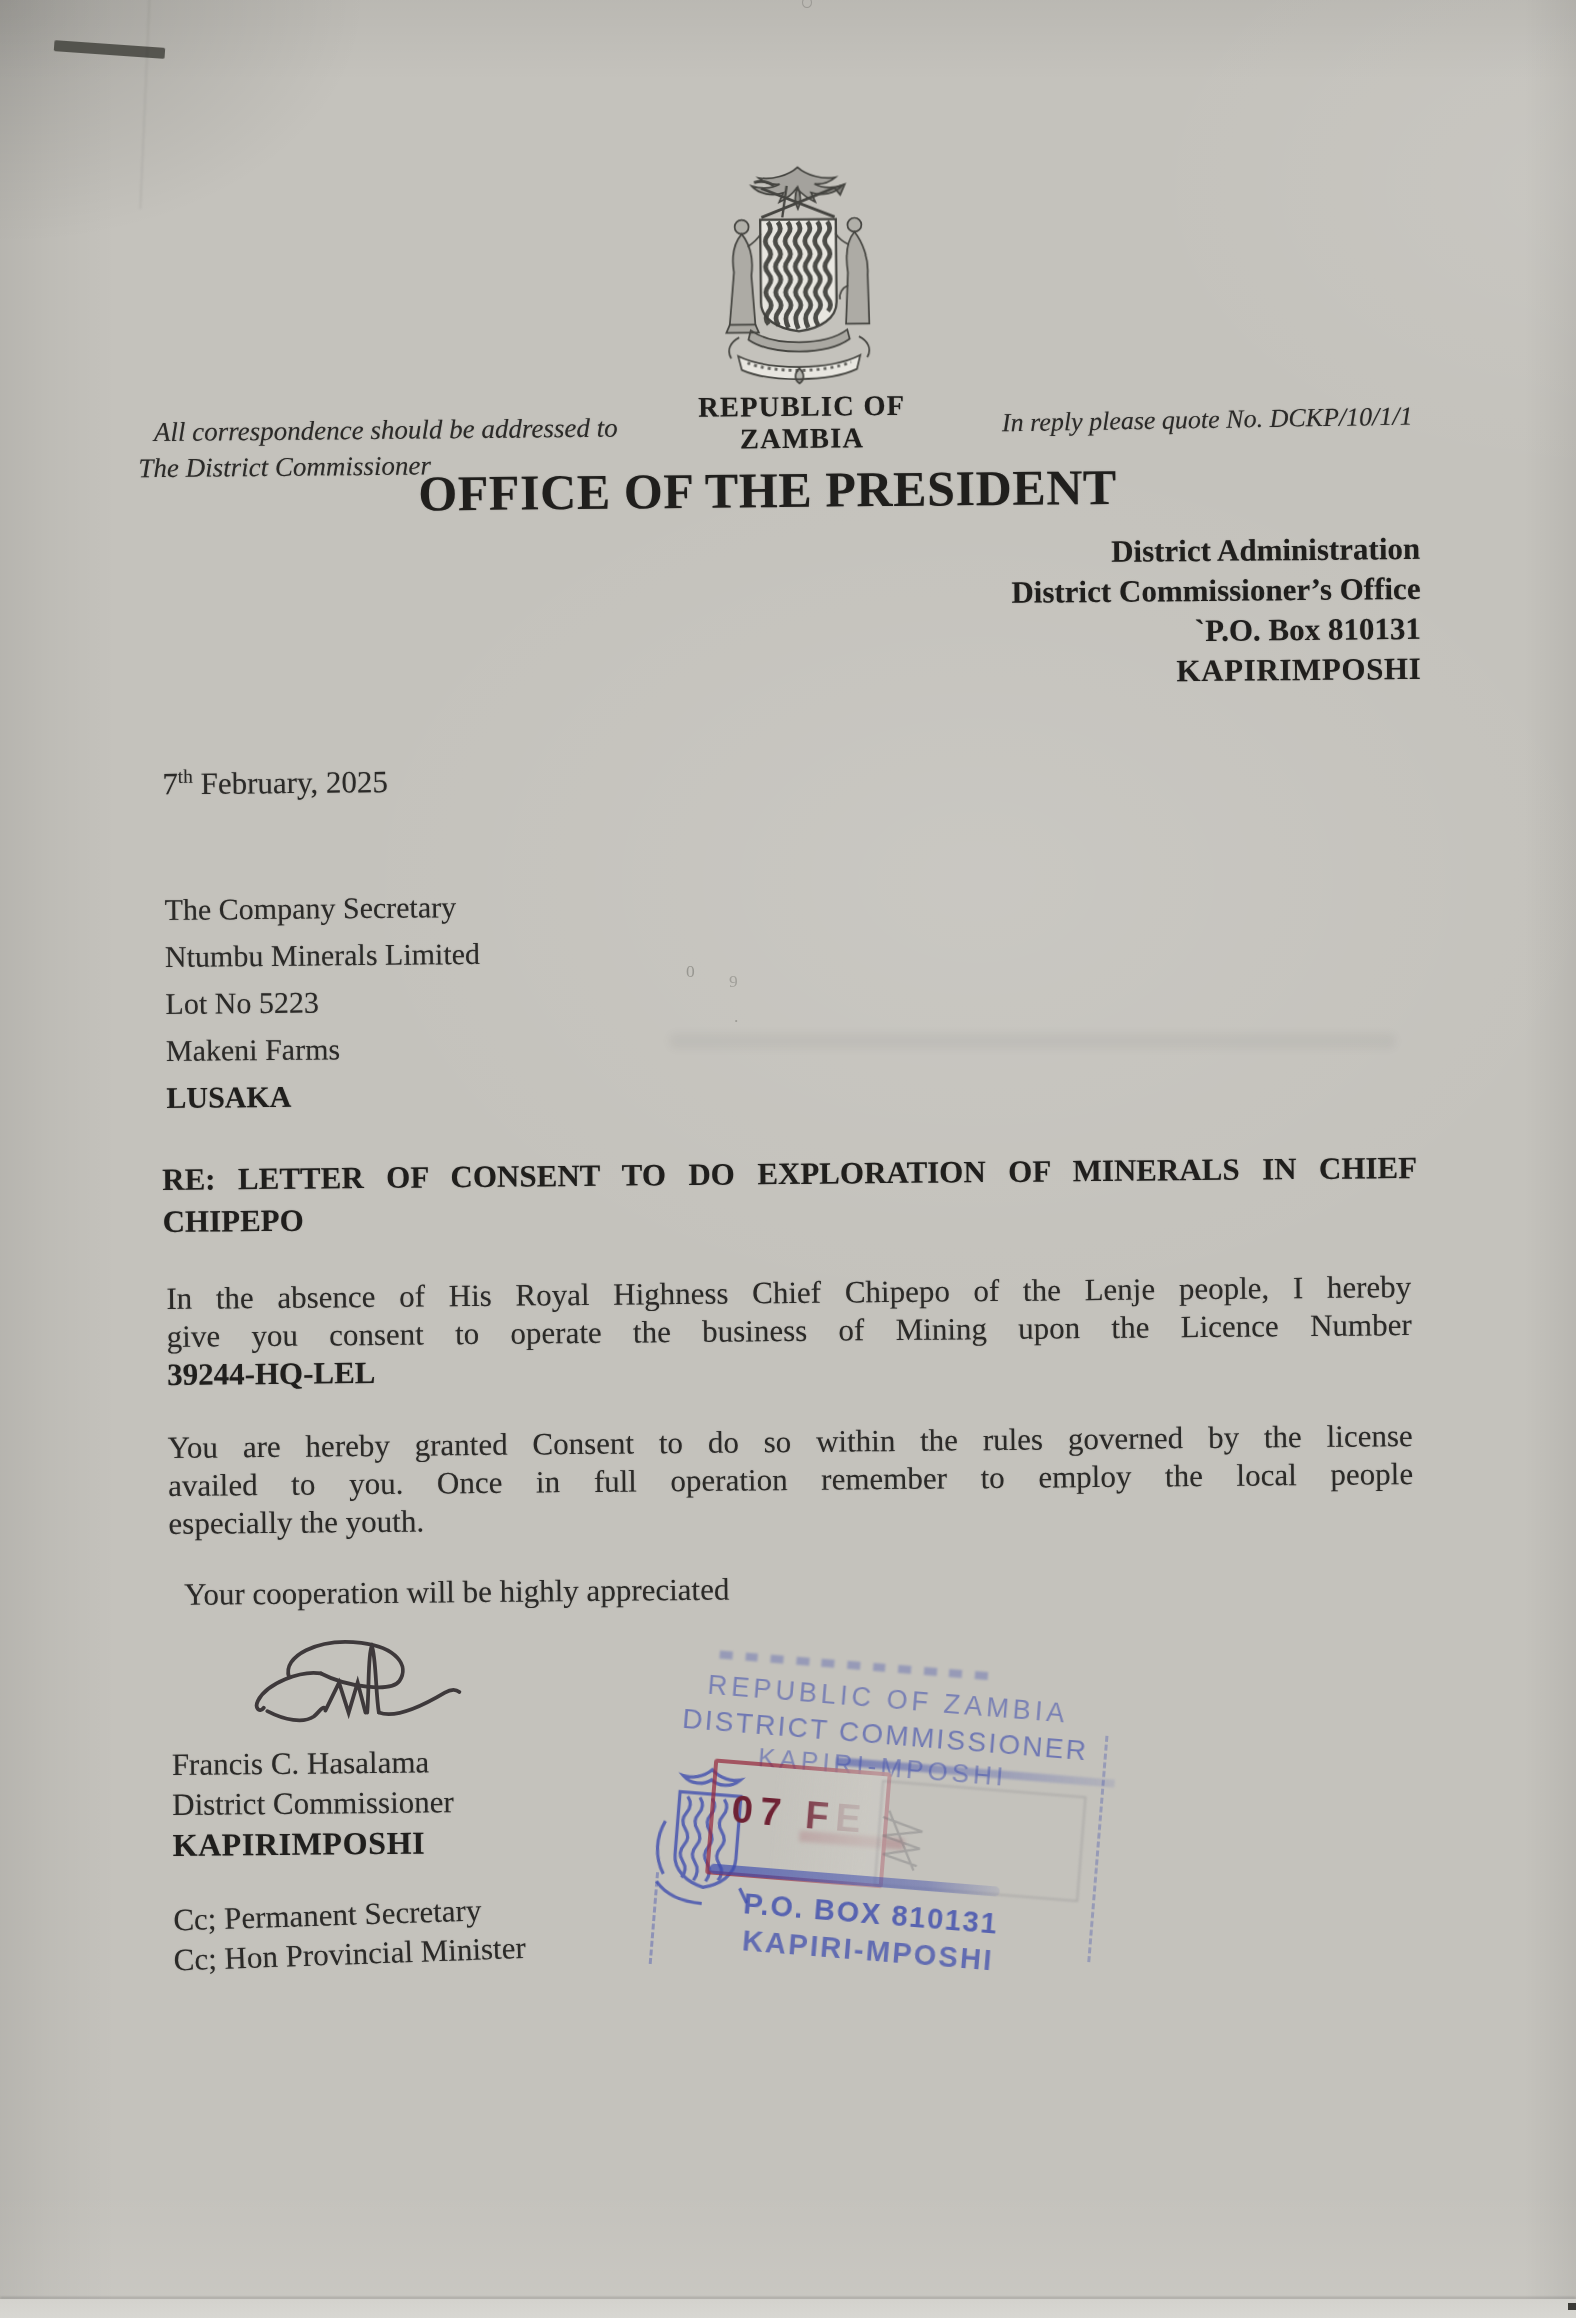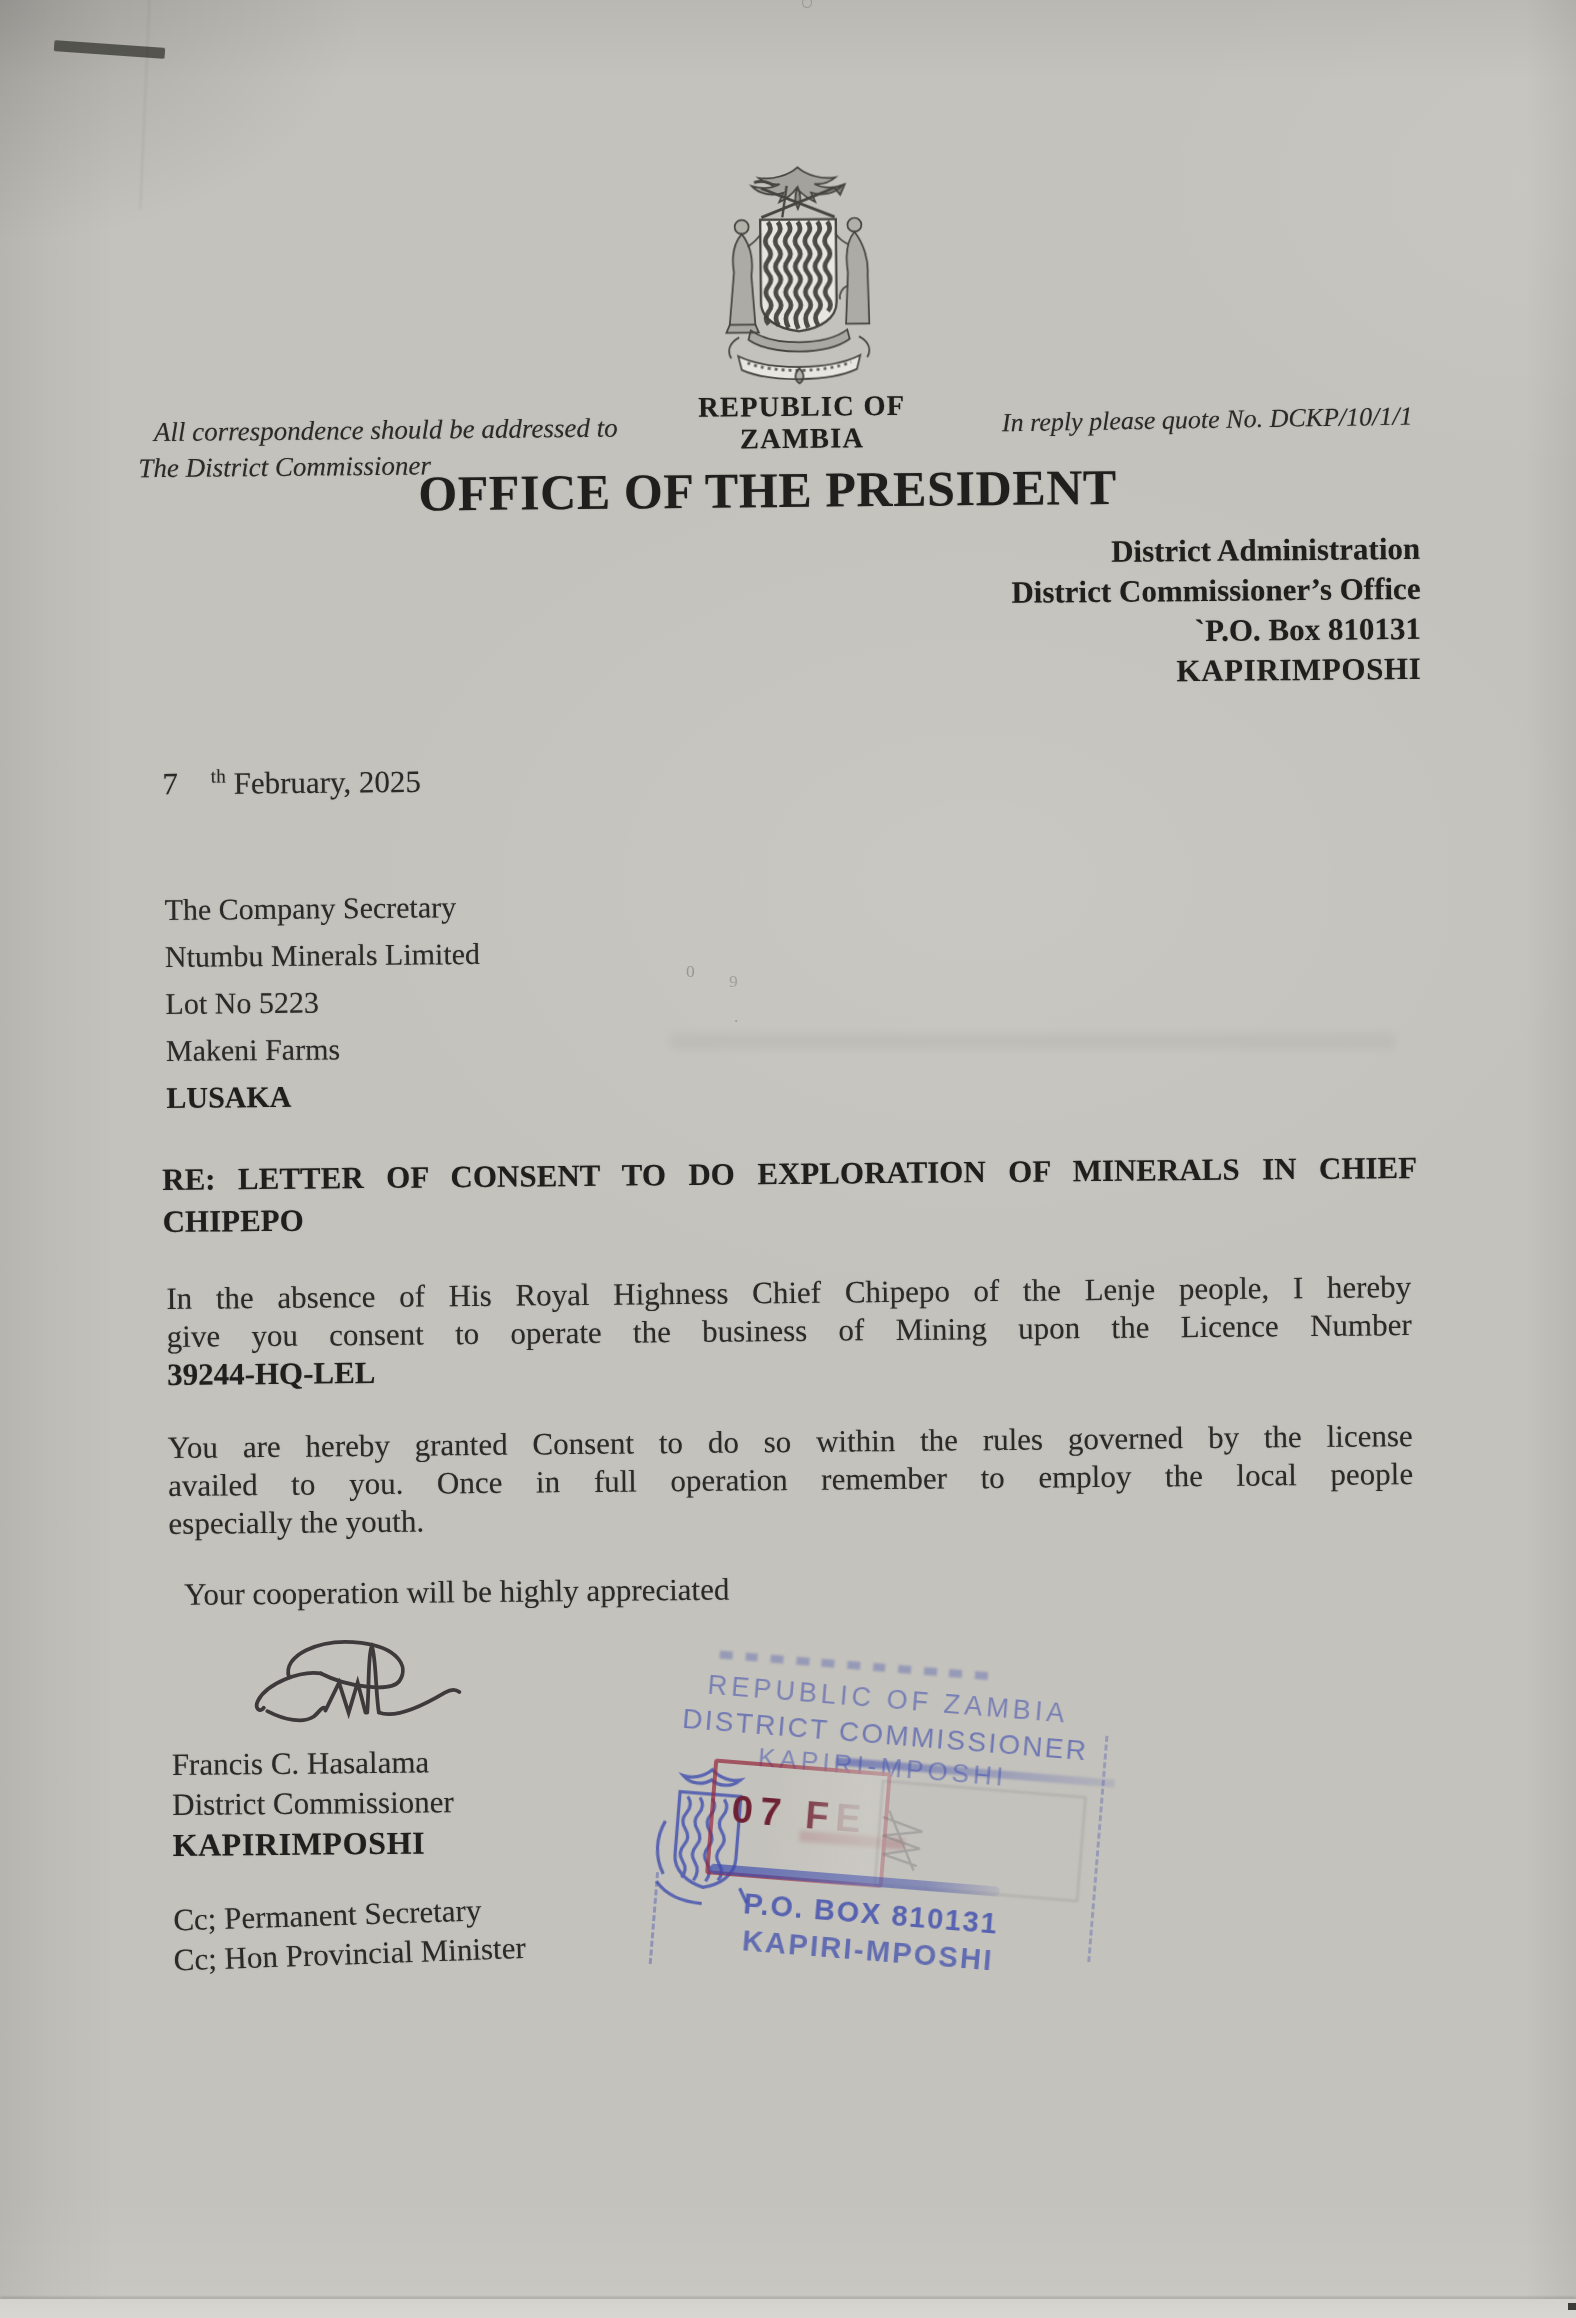--- a/index.html
+++ b/index.html
@@ -39,21 +39,21 @@
   .datebox .fadeR{position:absolute;inset:-4.1px;background:linear-gradient(90deg,transparent 35%,rgba(208,206,200,0.55) 90%);}
   .datetext{position:absolute;left:17.5px;top:24.4px;font-weight:700;font-size:38px;letter-spacing:7px;color:#6e2133;filter:blur(0.6px);}
   .datetext .faded{opacity:0.28;}
   .datesmudge{position:absolute;left:87px;top:61px;width:105px;height:10.5px;background:rgba(150,60,75,0.25);filter:blur(2.3px);}
   .ghostbox{position:absolute;left:242px;top:116px;width:201px;height:102px;border:2.3px solid rgba(110,110,120,0.25);filter:blur(0.9px);}
   .bluebar-top{position:absolute;left:195px;top:97px;width:279px;height:7.6px;background:linear-gradient(90deg,rgba(61,76,174,0.55),rgba(61,76,174,0.12));filter:blur(0.9px);}
   .bluebar-bot{position:absolute;left:77px;top:213px;width:291px;height:10px;background:linear-gradient(90deg,rgba(61,76,174,0.7),rgba(61,76,174,0.45) 75%,rgba(61,76,174,0.1));filter:blur(0.7px);border-radius:4.7px;}
   .vdash-l{position:absolute;left:24.4px;top:226px;height:92px;border-left:3.5px dashed rgba(61,76,174,0.4);filter:blur(0.6px);}
   .vdash-r{position:absolute;left:461px;top:54px;height:227px;border-left:3.5px dashed rgba(61,76,174,0.33);filter:blur(0.6px);}
   .scribble{position:absolute;left:240px;top:141px;opacity:0.35;filter:blur(0.6px);}
-  sup.th{font-size:0.62em;vertical-align:super;letter-spacing:0;margin-left:33px;}
+  sup.th{font-size:0.62em;vertical-align:super;letter-spacing:0;}
 </style>
 </head>
 <body>
 
 <div class="page">
 
   <div class="mark-dash"></div>
   <div class="crease"></div>
   <div class="topnotch"></div>
   <div class="bleed-band"></div>

